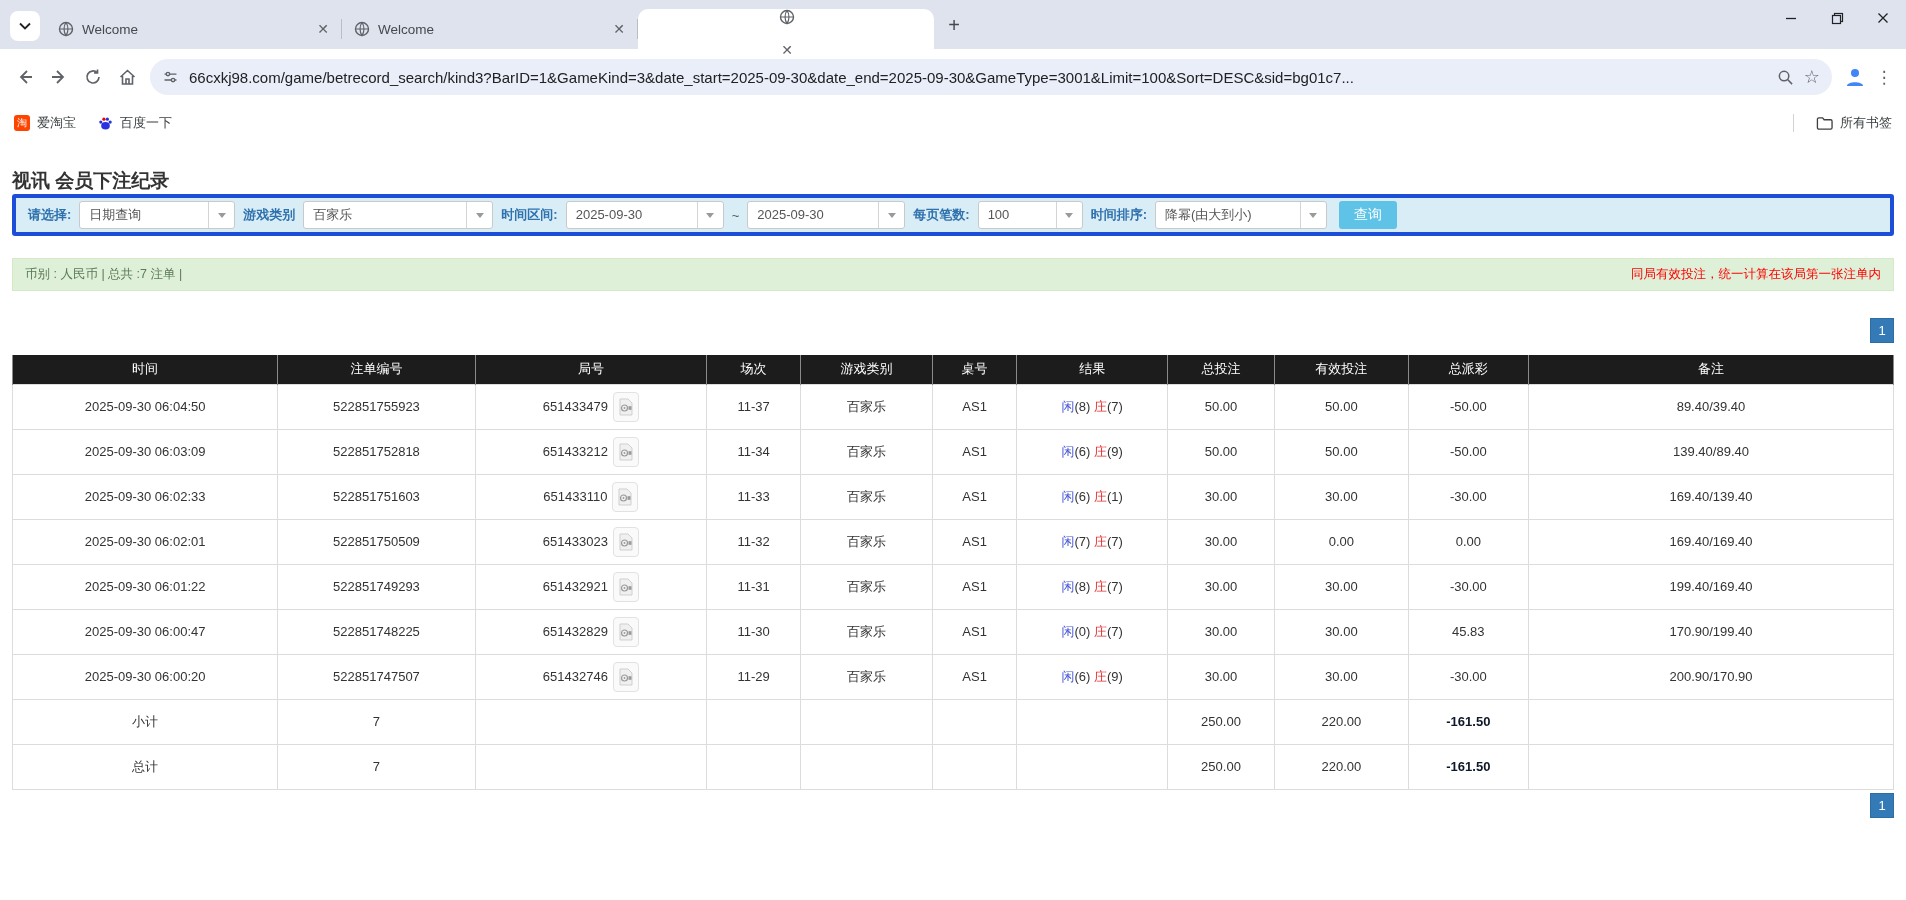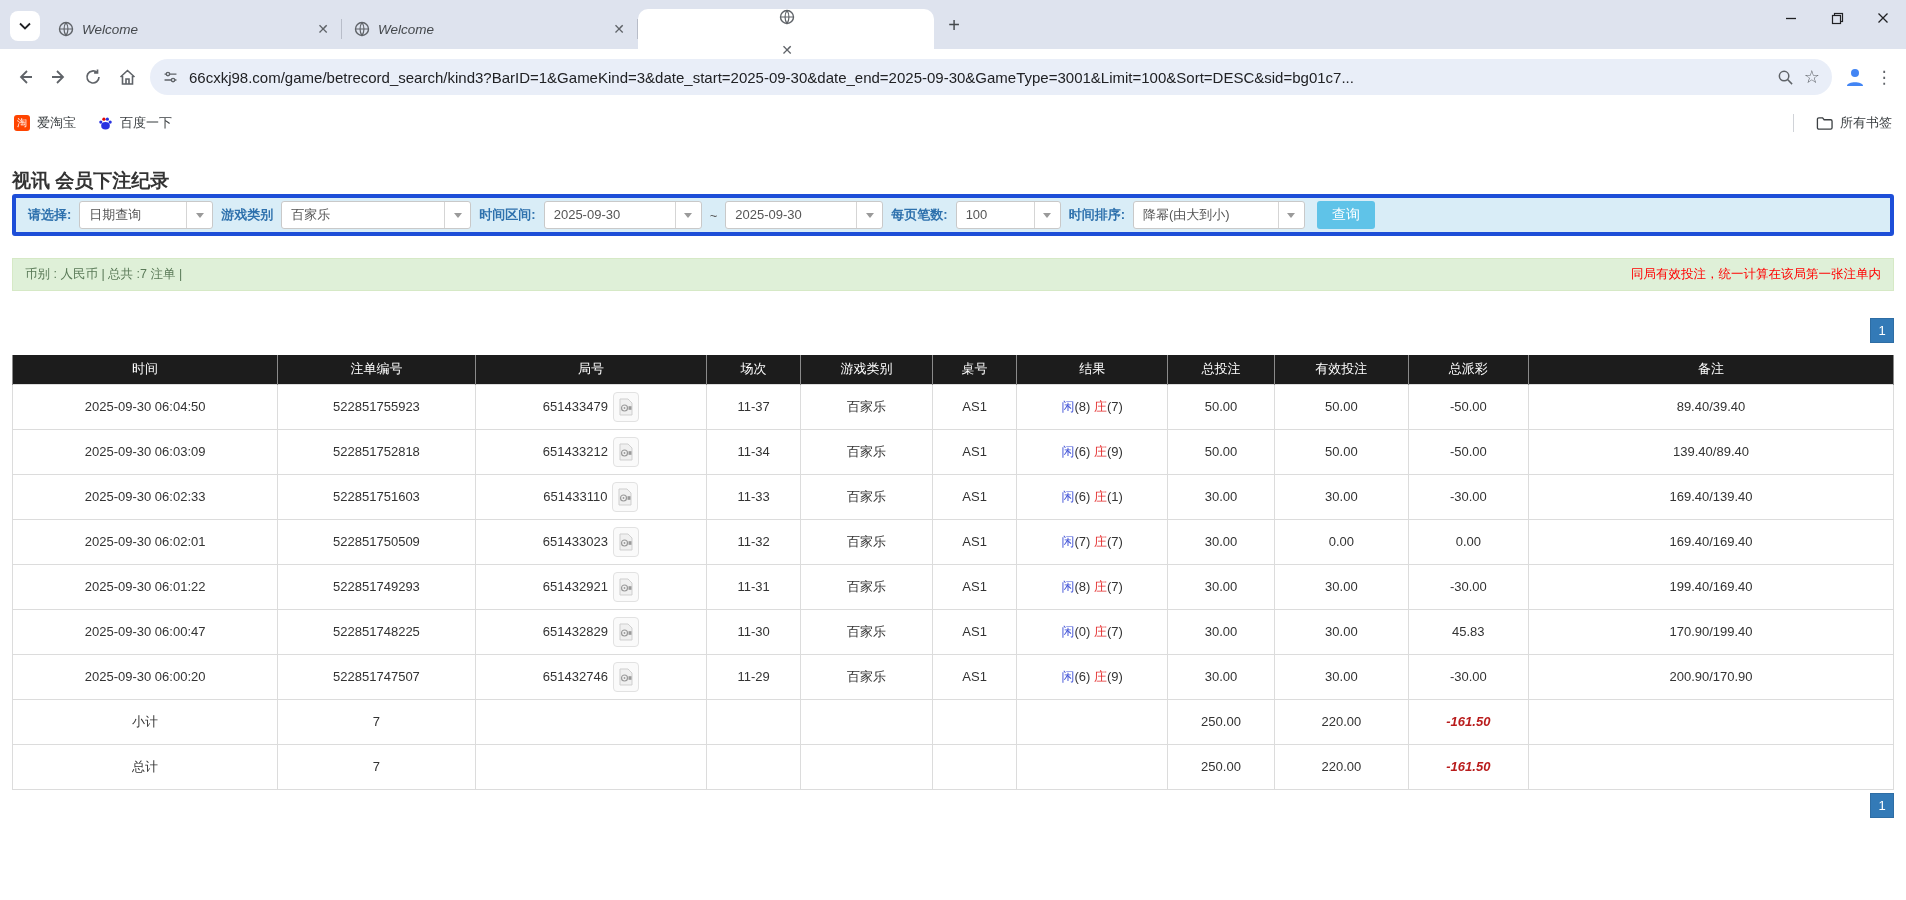--- a/index.html
+++ b/index.html
@@ -7,21 +7,21 @@
     font-family:"Liberation Sans","DejaVu Sans",sans-serif; }
 
   
   .tabstrip { height:49px; background:#dee3ee; display:flex; align-items:flex-end; position:relative; padding-left:8px; }
   .tabsearch-btn { width:30px; height:30px; background:#fff; border-radius:8px; margin:0 6px 8px 2px;
     display:flex; align-items:center; justify-content:center; }
   .tab { width:296px; height:40px; display:flex; align-items:center; padding:0 10px 0 12px; gap:8px;
     color:#45494d; font-size:13.5px; border-radius:10px 10px 0 0; position:relative; }
   .tab .sep { position:absolute; right:0; top:10px; height:20px; width:1px; background:#b8bdc9; }
   .tab.active { background:#fff; color:#202124;flex-direction:column; }
-  .tab-label { flex:1; white-space:nowrap; overflow:hidden; text-overflow:ellipsis;font-style:italic; }
+  .tab-label { flex:1; white-space:nowrap; overflow:hidden; text-overflow:ellipsis; }
   .tab-close { font-size:14px; color:#5f6368; width:18px; height:18px; line-height:18px; text-align:center; border-radius:50%; }
   .newtab-btn { width:28px; height:28px; margin:0 0 10px 6px; font-size:20px; color:#45494d;
     display:flex; align-items:center; justify-content:center; }
   .win-controls { position:absolute; right:0; top:0; height:36px; display:flex; }
   .win-btn { width:46px; height:36px; display:flex; align-items:center; justify-content:center; color:#202124; }
 
   .toolbar { height:56px; background:#fff; display:flex; align-items:center; padding:0 10px 0 8px; gap:0; }
   .nav-btn { width:34px; height:34px; display:flex; align-items:center; justify-content:center;
     font-size:19px; color:#5f6368; border-radius:50%; }
   .omnibox { flex:1; height:36px; background:#e9eef8; border-radius:18px; margin:0 6px;
@@ -44,21 +44,21 @@
   .content { padding:0 12px; position:relative; }
   .page-title { margin-top:27px; font-size:19px; color:#333; font-weight:700; }
 
   .filterbar { height:42px; background:#d9edf7; border:4px solid #1d4ed8; border-radius:3px;
     display:flex; align-items:center; padding:0 12px; gap:8px; font-size:13px; }
   .f-label { color:#2e71ad; font-weight:700; white-space:nowrap; }
   .sel { background:#fff; border:1px solid #c9c9c9; border-radius:3px; height:28px; display:flex; align-items:stretch; }
   .sel .val { padding:0 9px; line-height:26px; color:#555; flex:1; white-space:nowrap; overflow:hidden; }
   .sel .arr { width:26px; border-left:1px solid #d5d5d5; display:flex; align-items:center; justify-content:center; }
   .caret { width:0; height:0; border-left:4px solid transparent; border-right:4px solid transparent; border-top:5px solid #9a9a9a; }
-  .w1{width:134px}.w2{width:190px}.w3{width:158px}.w4{width:105px}.w5{width:172px}
+  .w1{width:156px}.w2{width:190px}.w3{width:158px}.w4{width:105px}.w5{width:172px}
   .tilde { color:#555; }
   .search-btn { background:#5fc3e8; color:#fff; border:none; border-radius:3px; height:28px; padding:0 15px;
     font-size:14px; margin-left:4px; }
 
   .infobar { margin-top:22px; height:33px; background:#dff0d8; border:1px solid #d6e9c6;
     display:flex; align-items:center; justify-content:space-between; padding:0 12px; font-size:12.5px; }
   .info-left { color:#5a7a58; }
   .info-right { color:#ff0000; }
 
   .pager-row { display:flex; justify-content:flex-end; margin-top:27px; }
@@ -72,21 +72,21 @@
   .bets td { border:1px solid #dcdcdc; height:45px; text-align:center; font-size:13px; color:#333; background:#fff; }
   .round-wrap { display:flex; align-items:center; justify-content:center; gap:5px; }
   .video-btn { width:26px; height:30px; background:#fafafa; border:1px solid #e2e2e2; border-radius:4px;
     display:inline-flex; align-items:center; justify-content:center; }
   .xian { color:#3f51d6; }
   .zhuang { color:#e42f2f; }
   .resnum { color:#333; }
   .bet-amt { color:#3a7fe0; }
   .neg { color:#ff0000; }
   tfoot td { background:#9b9b9b; color:#fff; border:2px solid #fff; height:29px; font-size:13px; }
-  tfoot .neg { color:#b91c1c; font-weight:700;font-style:italic; }
+  tfoot .neg { color:#0f172a; font-weight:700; }
 
   svg { display:block; }
 </style>
 </head>
 <body>
 
 <div class="tabstrip">
   <div class="tabsearch-btn">
     <span>
       <svg width="12" height="8" viewBox="0 0 12 8">

